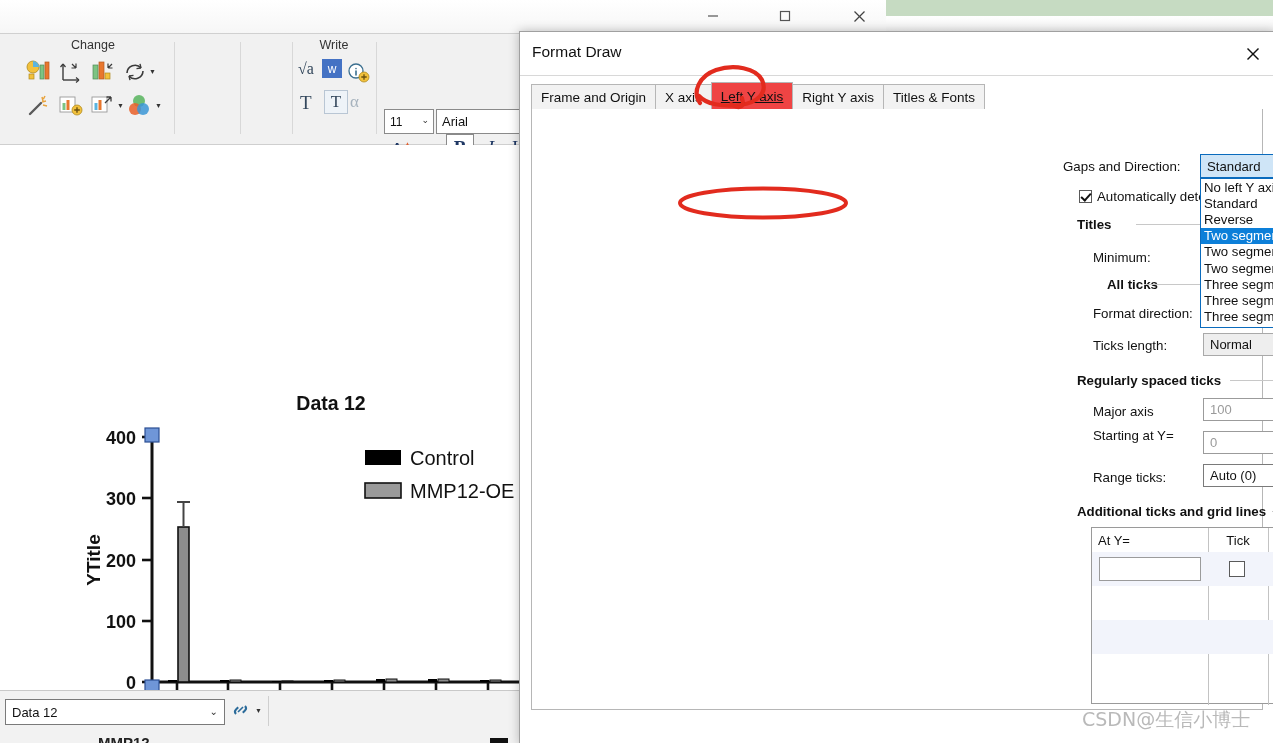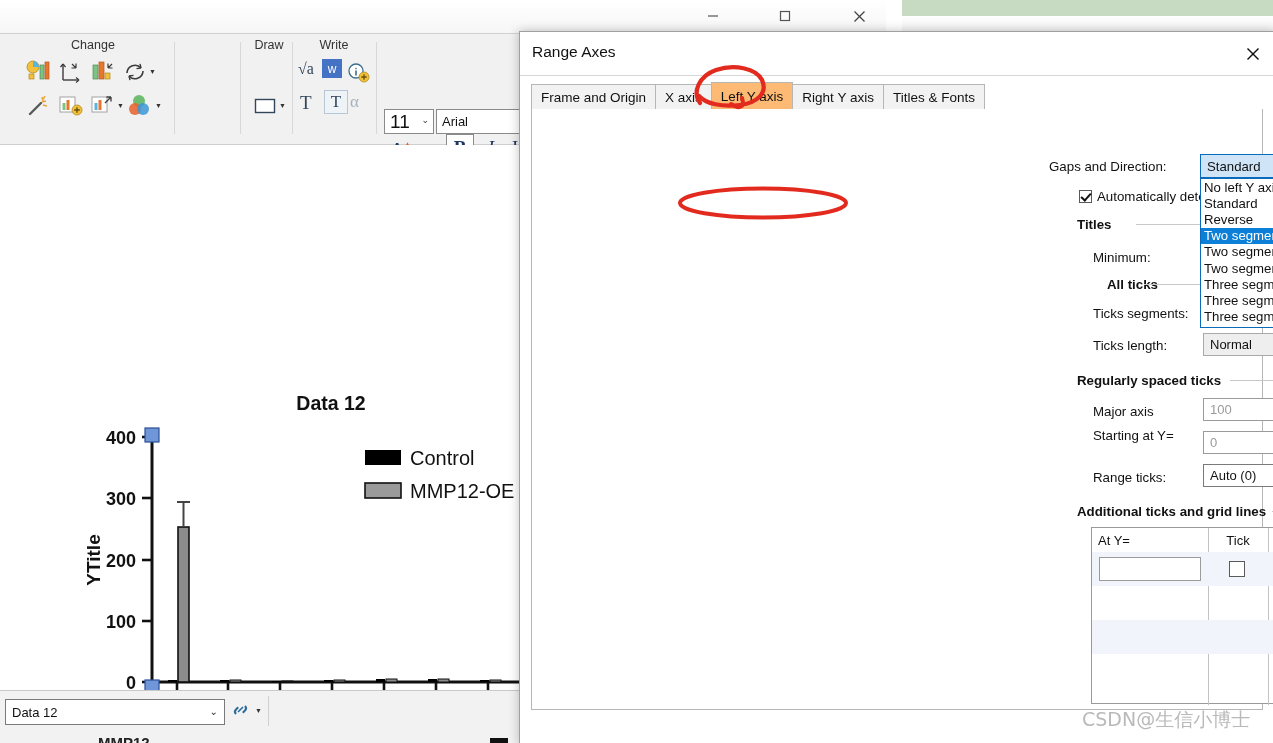--- a/index.html
+++ b/index.html
@@ -4,21 +4,21 @@
 <style>
   html,body{margin:0;padding:0;}
   body{
     width:1273px;height:743px;overflow:hidden;position:relative;
     font-family:"Liberation Sans","DejaVu Sans",sans-serif;
     background:#ffffff;
     -webkit-font-smoothing:antialiased;
   }
 
   
-  #app-window{position:absolute;left:0;top:0;width:886px;height:538px;background:#ffffff;padding-left:16px;}
+  #app-window{position:absolute;left:0;top:0;width:886px;height:538px;background:#ffffff;}
   #app-titlebar{position:absolute;left:0;top:0;width:886px;height:34px;
       background:linear-gradient(#ffffff,#f6f6f6);border-bottom:0px;}
   .winbtn{position:absolute;top:0;width:46px;height:32px;display:flex;align-items:center;justify-content:center;
       color:#444;font-size:13px;}
   #btn-min{left:690px;}
   #btn-max{left:762px;}
   #btn-close{left:836px;}
   #app-titlebar-edge{position:absolute;left:0;top:33px;width:886px;height:1px;background:#d0d0d0;}
 
   
@@ -41,21 +41,21 @@
 
   
   #g-change{left:8px;width:170px;}
   #g-arrange{left:180px;width:62px;}
   #g-draw{left:244px;width:50px;}
   #g-write{left:296px;width:76px;}
 
   
   #fontsize-box{position:absolute;left:384px;top:75px;width:48px;height:23px;
       background:#fff;border:1px solid #8a8a8a;display:flex;align-items:center;}
-  #fontsize-box .v{font-size:19px;color:#111;padding-left:5px;}
+  #fontsize-box .v{font-size:12px;color:#111;padding-left:5px;}
   #fontsize-box .cv{position:absolute;right:4px;top:5px;font-size:9px;color:#333;}
   #fontname-box{position:absolute;left:436px;top:75px;width:120px;height:23px;
       background:#fff;border:1px solid #8a8a8a;display:flex;align-items:center;}
   #fontname-box .v{font-size:13px;color:#111;padding-left:5px;}
   .fbtn{position:absolute;font-size:18px;color:#1f3864;display:flex;align-items:center;justify-content:center;
       width:26px;height:26px;}
 
   
   #graph-area{position:absolute;left:0;top:145px;width:886px;height:545px;background:#ffffff;}
   #graph-svg{position:absolute;left:0;top:0;}
@@ -79,21 +79,21 @@
       background:#ffffff;border:1px solid #a0a0a0;box-shadow:0 0 10px rgba(0,0,0,0.25);}
   #dlg-title{position:absolute;left:12px;top:11px;font-size:15.5px;color:#111;}
   #dlg-close{position:absolute;right:4px;top:8px;width:34px;height:28px;
       display:flex;align-items:center;justify-content:center;color:#111;font-size:16px;}
   #dlg-titlebar-line{position:absolute;left:0;top:43px;width:754px;height:1px;background:#d8d8d8;}
 
   
   #tabs{position:absolute;left:11px;top:52px;height:25px;display:flex;align-items:flex-end;}
   .tab{height:24px;padding:0 9px;display:flex;align-items:center;font-size:13.5px;color:#111;
       border:1px solid #b6b6b6;border-bottom:none;background:#f2f2f2;margin-right:-1px;}
-  .tab.active{background:#fdba74;height:26px;position:relative;z-index:3;}
+  .tab.active{background:#ef4444;height:26px;position:relative;z-index:3;text-decoration:underline;}
   #tab-body{position:absolute;left:11px;top:77px;width:730px;height:600px;background:#ffffff;
       border-left:1px solid #b6b6b6;border-right:1px solid #b6b6b6;border-bottom:1px solid #b6b6b6;}
 
   
   .lbl{position:absolute;font-size:13.3px;color:#111;}
   .lbl-b{position:absolute;font-size:13.3px;color:#111;font-weight:bold;}
   .combo{position:absolute;height:23px;background:#eeeeee;border:1px solid #a9a9a9;
       display:flex;align-items:center;box-sizing:border-box;}
   .combo .v{font-size:13px;color:#111;padding-left:6px;white-space:nowrap;}
   .txt{position:absolute;height:23px;background:#ffffff;border:1px solid #9b9b9b;
@@ -238,29 +238,20 @@
         </svg>
       </div>
       <div style="position:absolute;left:146px;top:68px;" class="carat">▼</div>
     </div>
 
     <div class="rsep" style="left:174px;"></div>
 
 
     <div class="rsep" style="left:240px;"></div>
 
-    <div class="rgroup" id="g-draw">
-      <div class="rgroup-title">Draw</div>
-      <div class="ricon" style="left:6px;top:58px;">
-        <svg width="24" height="22" viewBox="0 0 24 22">
-          <rect x="2.5" y="4.5" width="19" height="13" fill="#fff" stroke="#33475c" stroke-width="1.4"></rect>
-        </svg>
-      </div>
-      <div style="position:absolute;left:34px;top:68px;" class="carat">▼</div>
-    </div>
 
     <div class="rsep" style="left:292px;"></div>
 
     <div class="rgroup" id="g-write">
       <div class="rgroup-title">Write</div>
       <div style="position:absolute;left:2px;top:26px;font-size:16px;color:#33475c;font-family:'Liberation Serif',serif;">√a</div>
       <div style="position:absolute;left:26px;top:25px;width:20px;height:19px;background:#4472c4;color:#fff;font-size:12px;display:flex;align-items:center;justify-content:center;">w</div>
       <div class="ricon" style="left:48px;top:24px;">
         <svg width="24" height="22" viewBox="0 0 24 22">
           <circle cx="9" cy="10" r="7" fill="#fff" stroke="#3b6f8f" stroke-width="1.3"></circle>
@@ -397,53 +388,53 @@
 
 <div id="bottom-clip">
   <svg width="440" height="12" viewBox="0 0 440 12">
     <text x="8" y="11" font-family="Liberation Sans, sans-serif" font-size="15" font-weight="bold" fill="#222">MMP12</text>
     <rect x="400" y="1" width="18" height="9" fill="#111"></rect>
   </svg>
 </div>
 
 <div id="dialog">
 
-  <div id="dlg-title">Range Axes</div>
+  <div id="dlg-title">Format Draw</div>
   <div id="dlg-close">
     <svg width="14" height="14" viewBox="0 0 14 14">
       <line x1="1.5" y1="1.5" x2="12.5" y2="12.5" stroke="#111" stroke-width="1.4"></line>
       <line x1="12.5" y1="1.5" x2="1.5" y2="12.5" stroke="#111" stroke-width="1.4"></line>
     </svg>
   </div>
   <div id="dlg-titlebar-line"></div>
 
   <div id="tabs">
     <div class="tab">Frame and Origin</div>
     <div class="tab">X axis</div>
     <div class="tab active">Left Y axis</div>
     <div class="tab">Right Y axis</div>
     <div class="tab">Titles &amp; Fonts</div>
   </div>
   <div id="tab-body"></div>
 
-  <div class="lbl" style="left:529px;top:127px;">Gaps and Direction:</div>
+  <div class="lbl" style="left:543px;top:127px;">Gaps and Direction:</div>
 
   <div class="chk on" style="left:559px;top:158px;"></div>
   <div class="lbl" style="left:577px;top:157px;">Automatically deter</div>
 
   <div class="lbl-b" style="left:557px;top:185px;">Titles</div>
   <div class="rule" style="left:616px;top:192px;width:630px;"></div>
   <div class="lbl" style="left:573px;top:218px;">Minimum:</div>
   <div class="txt" style="left:680px;top:209px;width:150px;">
     <div class="v"></div>
   </div>
 
   <div class="lbl-b" style="left:557px;top:245px;margin-left:30px;">All ticks</div>
   <div class="rule" style="left:624px;top:252px;width:622px;"></div>
-  <div class="lbl" style="left:573px;top:274px;">Ticks segments:</div>
+  <div class="lbl" style="left:573px;top:274px;">Format direction:</div>
 
   <div class="lbl" style="left:573px;top:306px;">Ticks length:</div>
   <div class="combo" style="left:683px;top:301px;width:100px;">
     <div class="v">Normal</div>
 
   </div>
 
   <div class="lbl-b" style="left:557px;top:341px;">Regularly spaced ticks</div>
   <div class="rule" style="left:710px;top:348px;width:536px;"></div>
 

